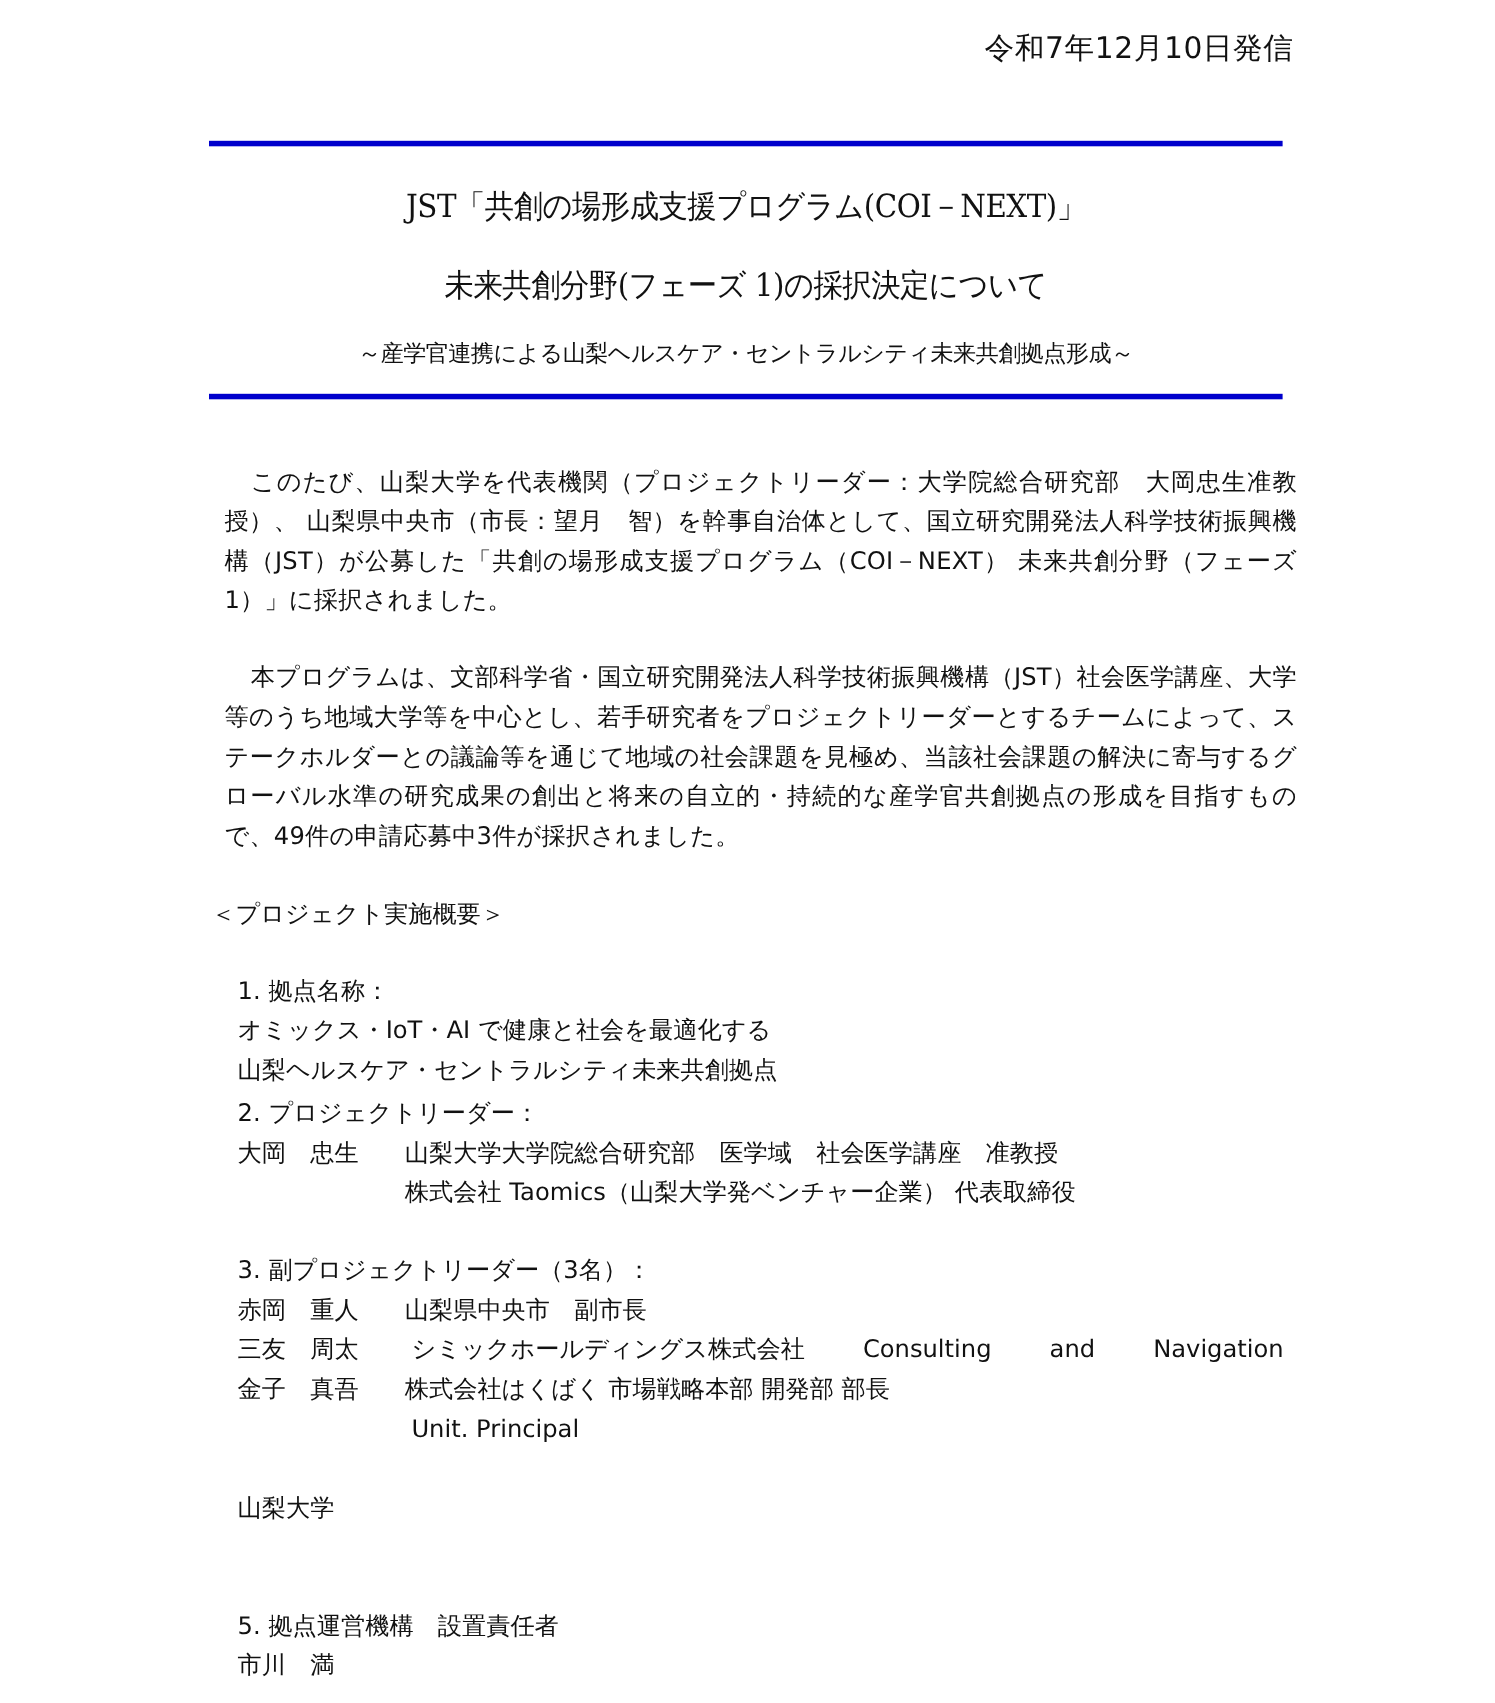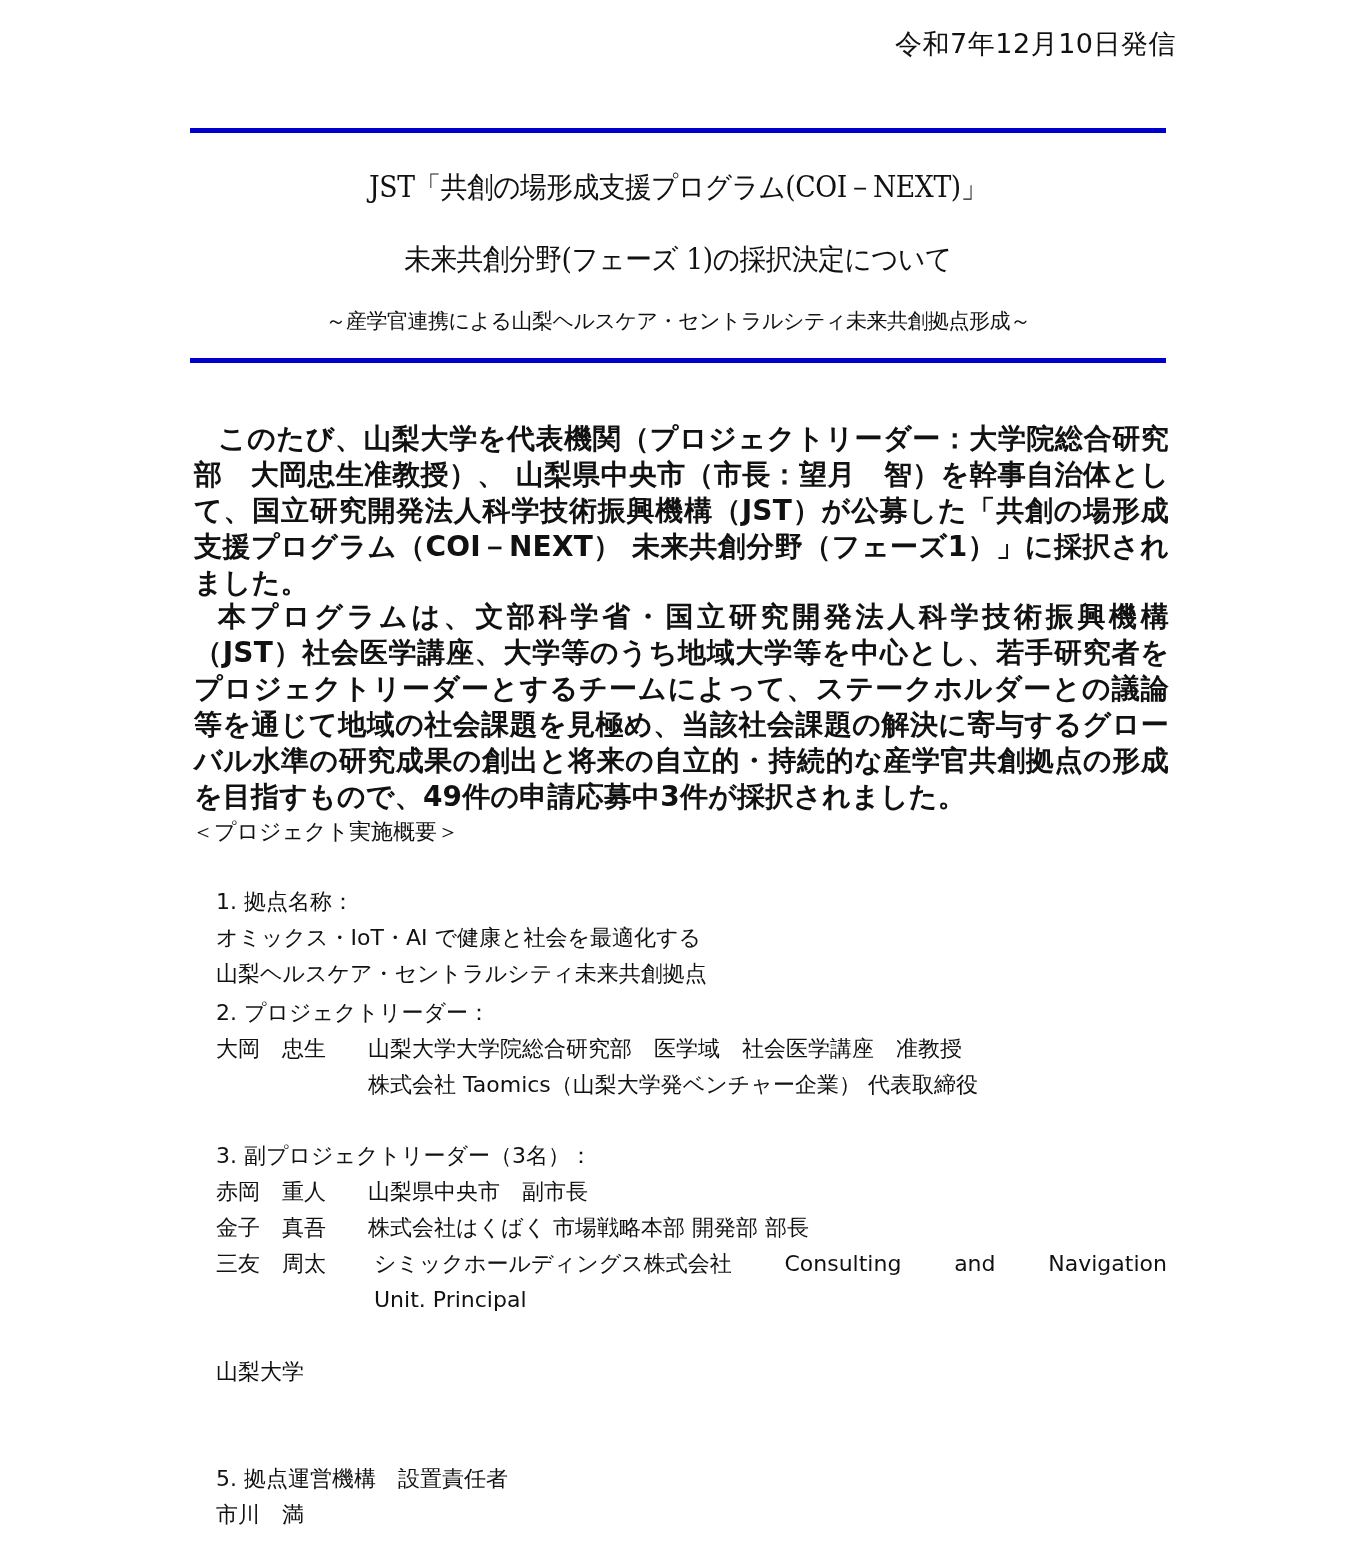--- a/index.html
+++ b/index.html
@@ -46,26 +46,25 @@
       position: absolute;
       left: 190px;
       width: 976px;
       top: 307px;
       text-align: center;
       font-size: 21px;
       letter-spacing: -0.5px;
     }
     .body-block {
       position: absolute;
-      left: 194px;
+      left: 204px;
       width: 975px;
-      font-size: 28px;
+      font-size: 22px;
       line-height: 36px;
       letter-spacing: 0.2px;
-      font-weight: bold;
     }
     .para {
       text-indent: 24px;
       text-align: justify;
       text-align-last: left;
       margin: 0;
     }
     .para-1 { top: 421px; }
     .para-2 { top: 599px; }
     .section-head-main { top: 814px; }
@@ -132,31 +131,31 @@
   <span class="line row-cont">株式会社 Taomics（山梨大学発ベンチャー企業） 代表取締役</span>
 </div>
 
 <div class="list-block sec-3">
   <span class="line indent-1">3. 副プロジェクトリーダー（3名）：</span>
   <div class="row">
     <span class="name">赤岡　重人</span>
     <span class="affil">山梨県中央市　副市長</span>
   </div>
   <div class="row">
-    <span class="name">金子　真吾</span>
-    <span class="affil">株式会社はくばく 市場戦略本部 開発部 部長</span>
-  </div>
-  <div class="row">
     <span class="name">三友　周太</span>
     <span class="affil-wide justify-line">
       <span>シミックホールディングス株式会社</span>
       <span>Consulting</span>
       <span>and</span>
       <span>Navigation</span>
     </span>
+  </div>
+  <div class="row">
+    <span class="name">金子　真吾</span>
+    <span class="affil">株式会社はくばく 市場戦略本部 開発部 部長</span>
   </div>
   <span class="line row-cont-wide">Unit. Principal</span>
 </div>
 
 <div class="list-block sec-4">
   <span class="line indent-1">山梨大学</span>
 </div>
 
 <div class="list-block sec-5">
   <span class="line indent-1">5. 拠点運営機構　設置責任者</span>

